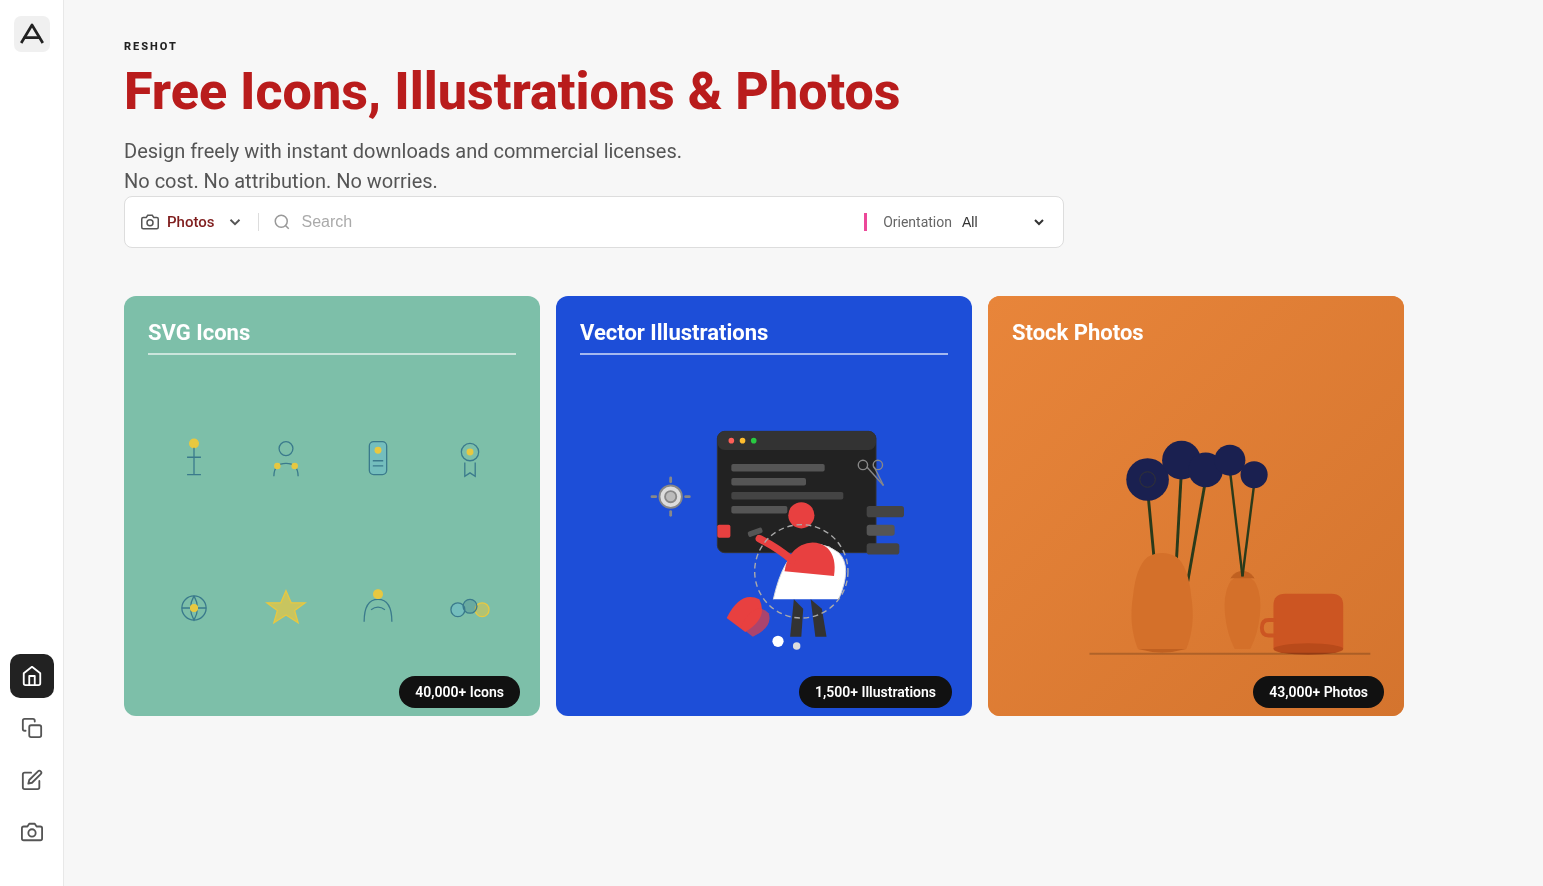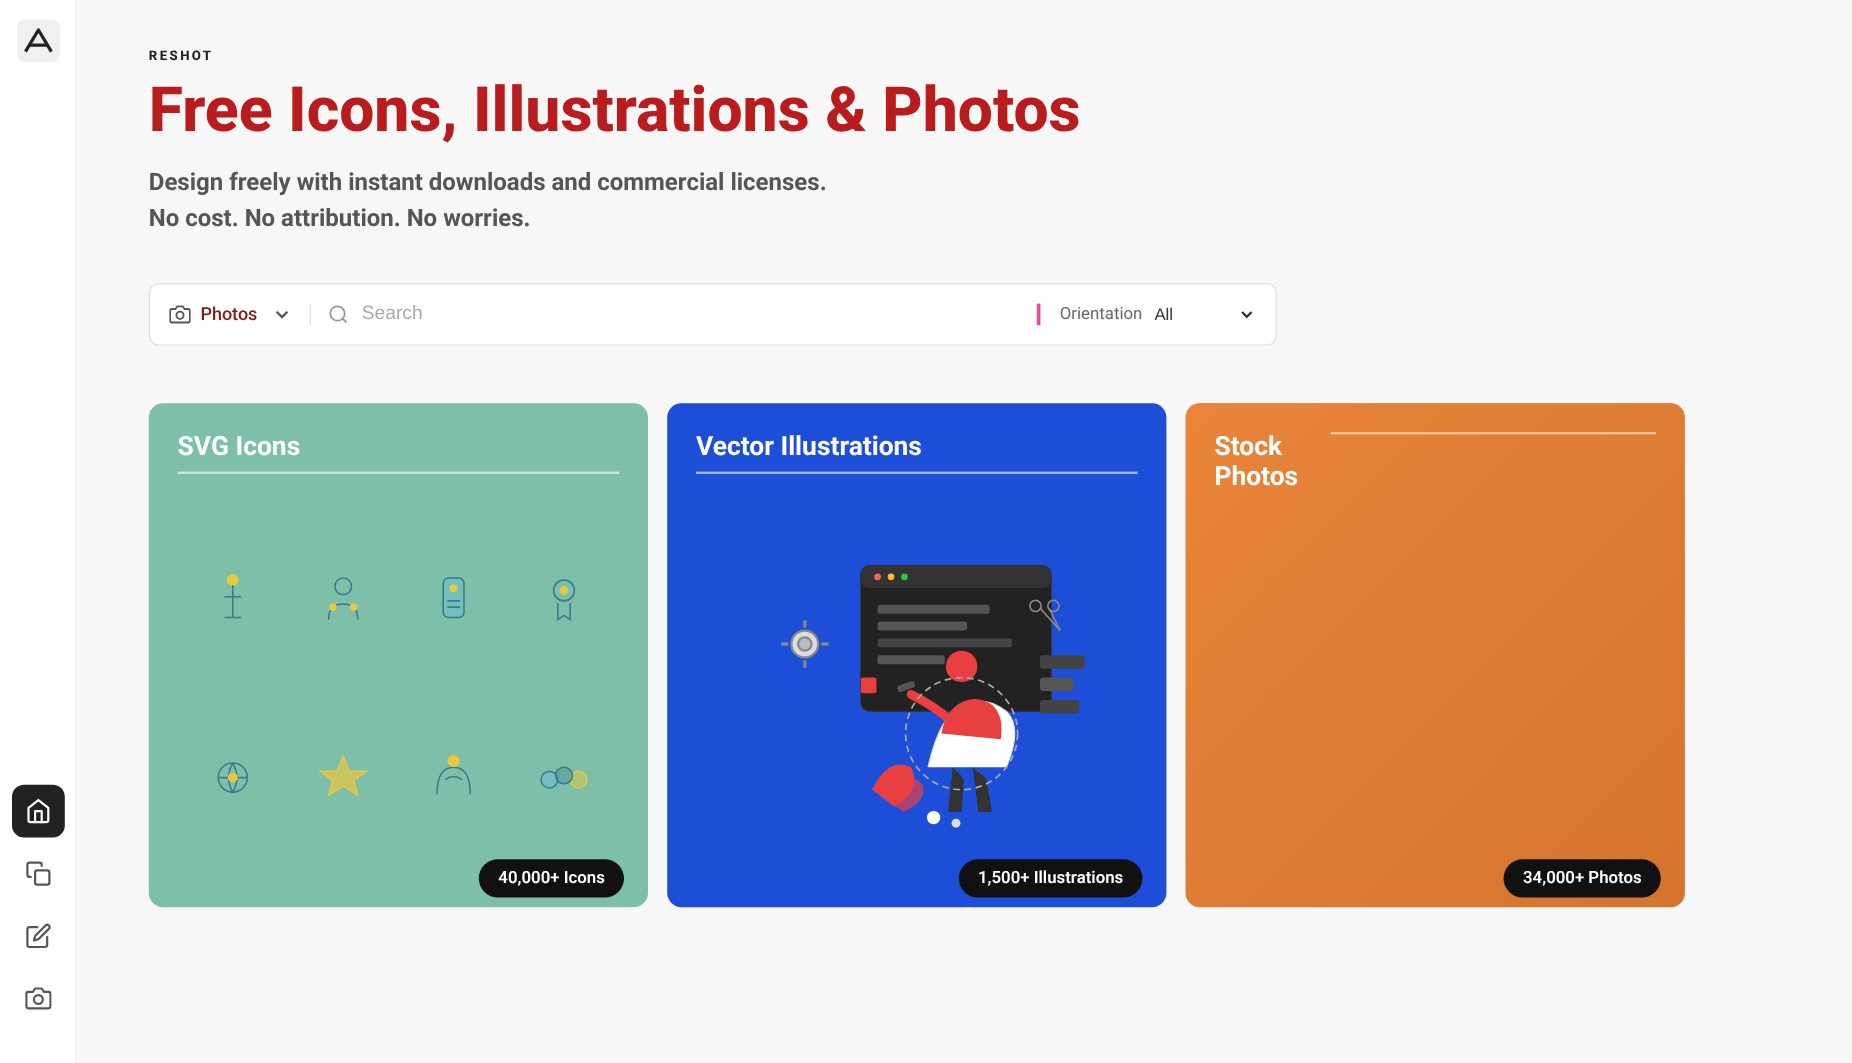--- a/index.html
+++ b/index.html
@@ -72,23 +72,22 @@
       font-size: 52px;
       font-weight: 800;
       color: #b91c1c;
       line-height: 1.1;
       margin-bottom: 16px;
     }
 
     .hero-subtitle {
       font-size: 20px;
       color: #555;
-      font-weight: 700;
+      font-weight: 400;
       line-height: 1.5;
-      margin-bottom: 40px;
     }
 
     
     .search-bar {
       display: flex;
       align-items: center;
       background: #fff;
       border: 1px solid #ddd;
       border-radius: 8px;
       padding: 0 16px;
@@ -257,21 +256,21 @@
       top: 0; left: 0; right: 0; bottom: 0;
       background: linear-gradient(135deg, #e8853a 0%, #d4742e 100%);
       z-index: 0;
     }
     .photo-overlay-content {
       position: relative;
       z-index: 1;
       height: 100%;
       padding: 24px;
       display: flex;
-      flex-direction: row;
+      flex-direction: column;
     }
 
     
     .photo-illustration {
       flex: 1;
       display: flex;
       align-items: flex-end;
       justify-content: center;
       padding-bottom: 30px;
       gap: 20px;
@@ -524,18 +523,18 @@
             <circle cx="225" cy="90" r="16" fill="#1a2050"></circle>
             <circle cx="250" cy="105" r="14" fill="#1a2050"></circle>
 
             <path d="M270 285 L270 240 Q270 228 282 228 L330 228 Q342 228 342 240 L342 285 Z" fill="#cc5522"></path>
             <path d="M270 255 L265 255 Q258 255 258 263 Q258 271 265 271 L270 271" stroke="#cc5522" stroke-width="4" fill="none" stroke-linecap="round"></path>
             <ellipse cx="306" cy="285" rx="36" ry="6" fill="#b84a1a"></ellipse>
 
             <line x1="80" y1="290" x2="370" y2="290" stroke="rgba(0,0,0,0.2)" stroke-width="2"></line>
           </svg>
         </div>
-        <div class="card-count-badge">34,000+ Photos</div>
+        <div class="card-count-badge">43,000+ Photos</div>
       </div>
     </div>
 
   </div>
 </main>
 
 </body></html>

